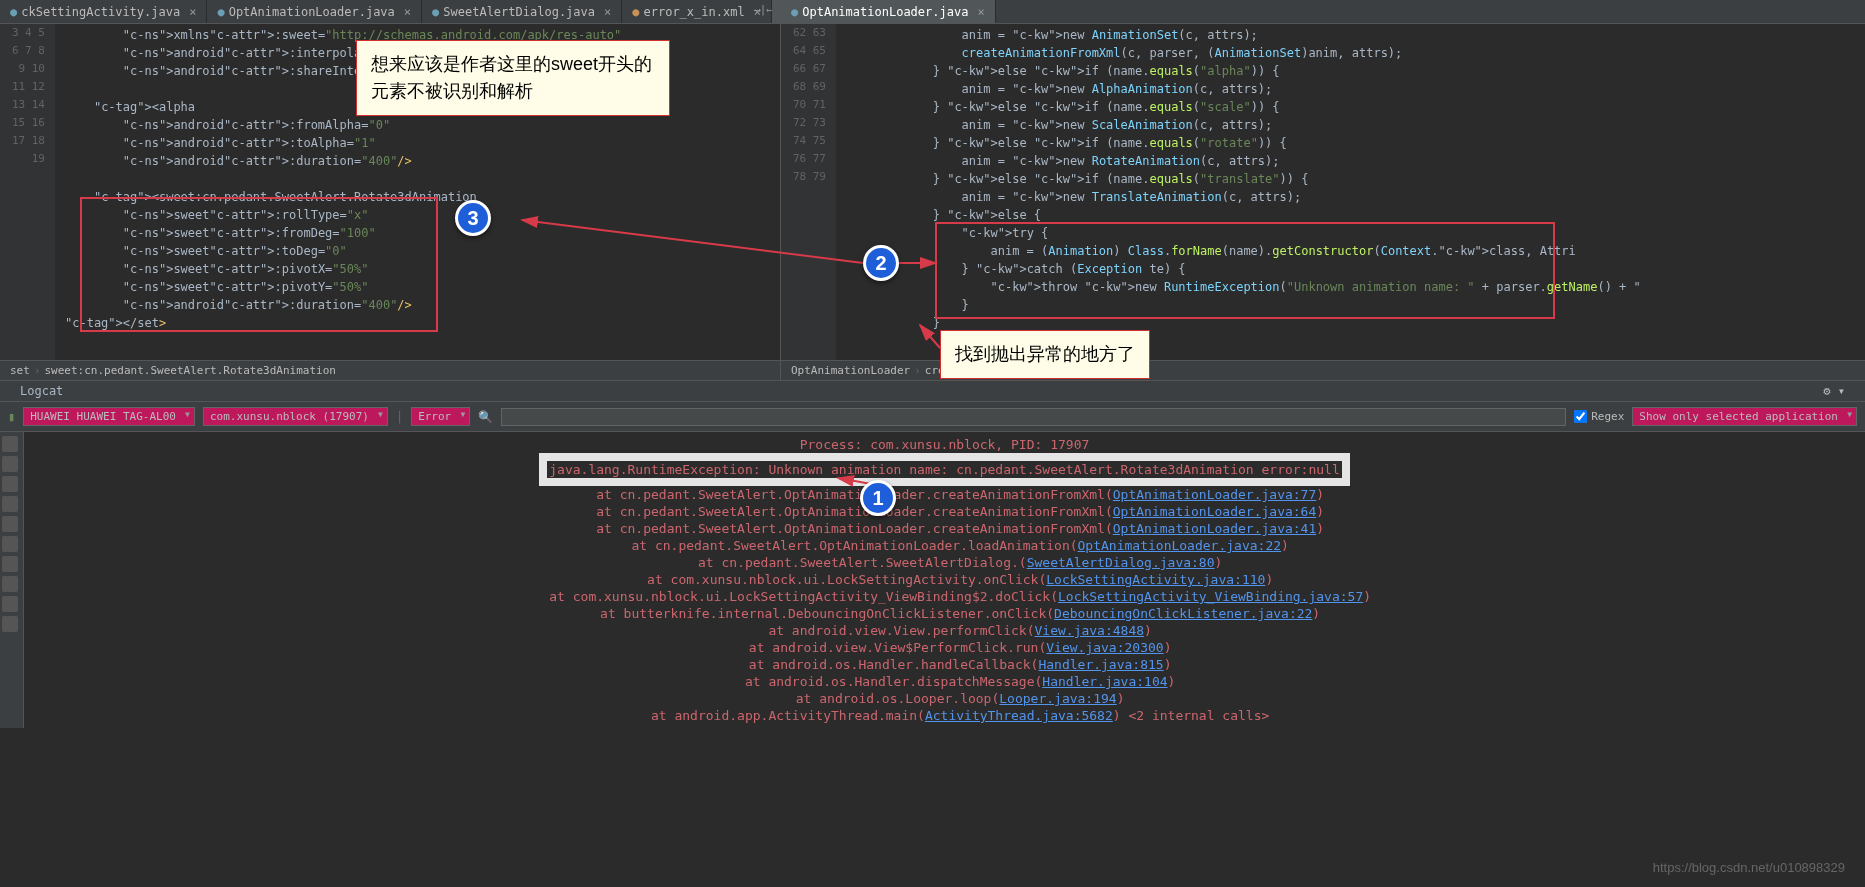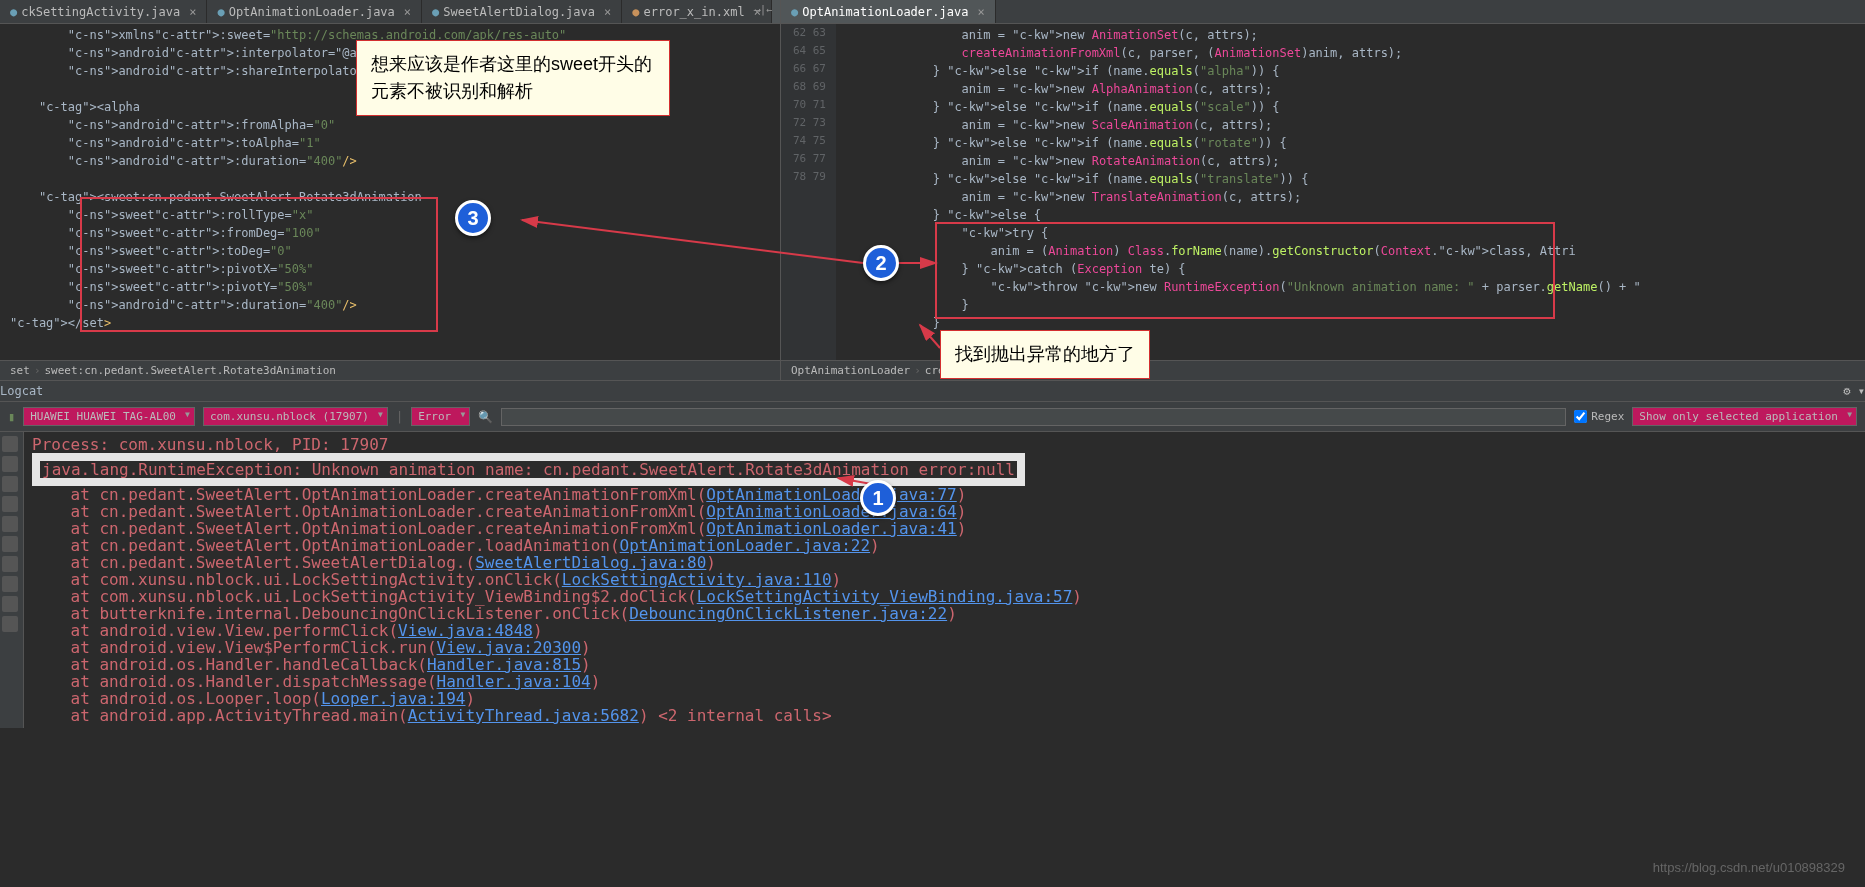--- a/index.html
+++ b/index.html
@@ -14,37 +14,37 @@
 .left-pane { width: 780px; display: flex; flex-direction:column; position:relative; }
 .right-pane { flex:1; display: flex; flex-direction:column; position:relative; border-left:1px solid #555;}
 
 .gutter { width: 55px; background: #313335; color: #606366; text-align: right; padding-right:10px; line-height:18px; font-size:11px; flex-shrink:0;}
 .code-area { display: flex; flex:1; overflow:hidden; background:#2b2b2b; }
 .code-content { padding: 2px 10px; line-height:18px; white-space: pre; flex:1;}
 
 .c-tag { color:#e8bf6a; }
 .c-str { color:#6a8759; }
 .c-fn { color:#bef264; }
-.c-type { color:#ec4899; }
+.c-type { color:#7dd3fc; }
 
 .breadcrumb { background:#3c3f41; padding:3px 10px; color:#bbb; font-size:11px; border-top:1px solid #555;}
 .breadcrumb .sep { color:#666; margin:0 4px;}
 
 .logcat-section { border-top:1px solid #555; background:#2b2b2b;}
-.logcat-header { background:#3c3f41; padding:3px 0; display:flex; align-items:center; border-bottom:1px solid #555;}
+.logcat-header { background:#3c3f41; padding:3px 20px; display:flex; align-items:center; border-bottom:1px solid #555;}
 .logcat-toolbar { background:#3c3f41; padding:5px 8px; display:flex; align-items:center; gap:8px; border-bottom:1px solid #555;}
 .dropdown { background:#be185d; border:1px solid #646464; padding:2px 18px 2px 6px; color:#bbb; font-size:11px; position:relative;}
 .dropdown::after { content:'▼'; position:absolute; right:4px; font-size:8px; color:#999;}
 .search-input { background:#45494a; border:1px solid #646464; padding:2px 6px; color:#bbb; flex:1; font-size:11px;}
 .checkbox-label { display:flex; align-items:center; gap:4px; color:#bbb; font-size:11px;}
 
 .logcat-body { display:flex; }
 .logcat-gutter { width:24px; background:#3c3f41; display:flex; flex-direction:column; gap:4px; padding:4px 2px; border-right:1px solid #555; }
 .gutter-icon { width:16px; height:16px; background:#555; border-radius:2px;}
-.logcat-content { flex:1; padding:4px 8px; line-height:17px; font-size:16px; white-space:pre;}
+.logcat-content { flex:1; padding:4px 8px; line-height:17px; font-size:13px; white-space:pre;text-align:center;}
 .log-error { color:#cc666e; }
 .log-link { color:#5394ec; text-decoration:underline; cursor:pointer;}
 .log-highlight-box { border:8px solid #e5e5e5; display:inline-block; padding:0 2px;}
 
 .annotation-box { position:absolute; background:#fffde7; border:1px solid #d32f2f; padding:10px 14px; color:#000; font-family:'Microsoft YaHei',sans-serif; font-size:18px; line-height:1.5; z-index:100;}
 .red-highlight-box { position:absolute; border:2px solid #d73a49; z-index:50;}
 .circle-badge { position:absolute; width:36px; height:36px; border-radius:50%; background:#1e5fd9; border:3px solid #fff; box-shadow:0 2px 4px rgba(0,0,0,0.5); color:#fff; font-weight:bold; font-size:20px; display:flex; align-items:center; justify-content:center; z-index:100; font-family:Arial;}
 svg.arrow { position:absolute; z-index:90; pointer-events:none;}
 
 .right-controls { margin-left:auto; display:flex; gap:10px; align-items:center;}
@@ -83,20 +83,38 @@
           <span class="close-x">×</span>
         </div>
         <div class="tab active">
           <span style="color:#c7915b;">●</span>
           <span>error_frame_in.xml</span>
           <span class="close-x">×</span>
         </div>
       </div>
     <span class="mod-indicator">⟶|←</span>
     <div class="code-area">
+      <div class="gutter" id="left-gutter">3
+4
+5
+6
+7
+8
+9
+10
+11
+12
+13
+14
+15
+16
+17
+18
+19
+</div>
       <div class="code-content" id="left-code">        <span class="&lt;span">"c-ns"</span>&gt;xmlns<span class="&lt;span">"c-attr"</span>&gt;:sweet=<span class="c-str">"http://schemas.android.com/apk/res-auto"</span>
         <span class="&lt;span">"c-ns"</span>&gt;android<span class="&lt;span">"c-attr"</span>&gt;:interpolator="@android:anim/
         <span class="&lt;span">"c-ns"</span>&gt;android<span class="&lt;span">"c-attr"</span>&gt;:shareInterpolator=<span class="c-str">"true"</span><span class="c-tag">&gt;</span>
 
     <span class="&lt;span">"c-tag"</span>&gt;&lt;alpha
         <span class="&lt;span">"c-ns"</span>&gt;android<span class="&lt;span">"c-attr"</span>&gt;:fromAlpha=<span class="c-str">"0"</span>
         <span class="&lt;span">"c-ns"</span>&gt;android<span class="&lt;span">"c-attr"</span>&gt;:toAlpha=<span class="c-str">"1"</span>
         <span class="&lt;span">"c-ns"</span>&gt;android<span class="&lt;span">"c-attr"</span>&gt;:duration=<span class="c-str">"400"</span><span class="c-tag">/&gt;</span>
 
     <span class="&lt;span">"c-tag"</span>&gt;&lt;sweet:cn.pedant.SweetAlert.Rotate3dAnimation

